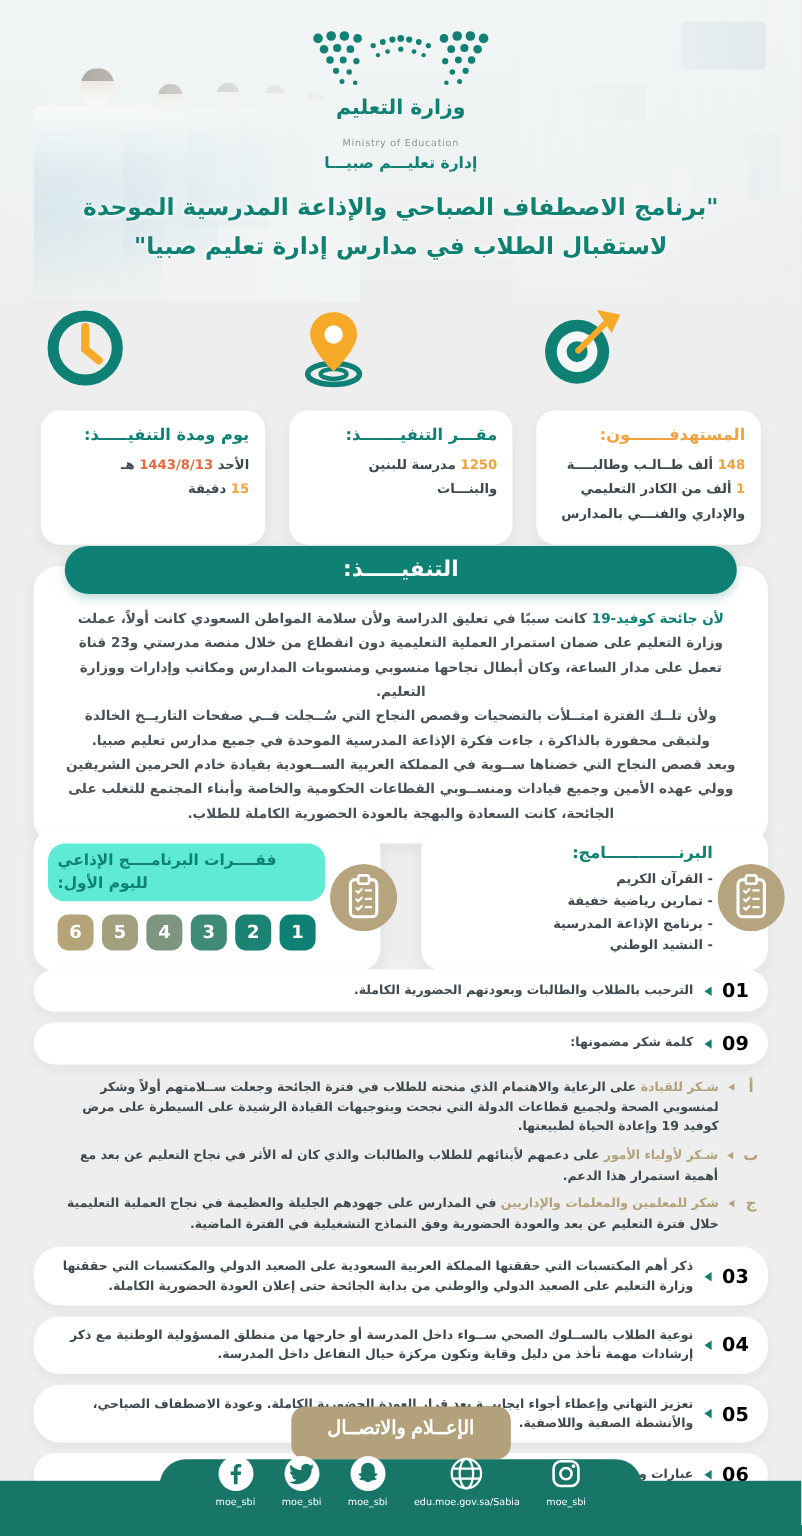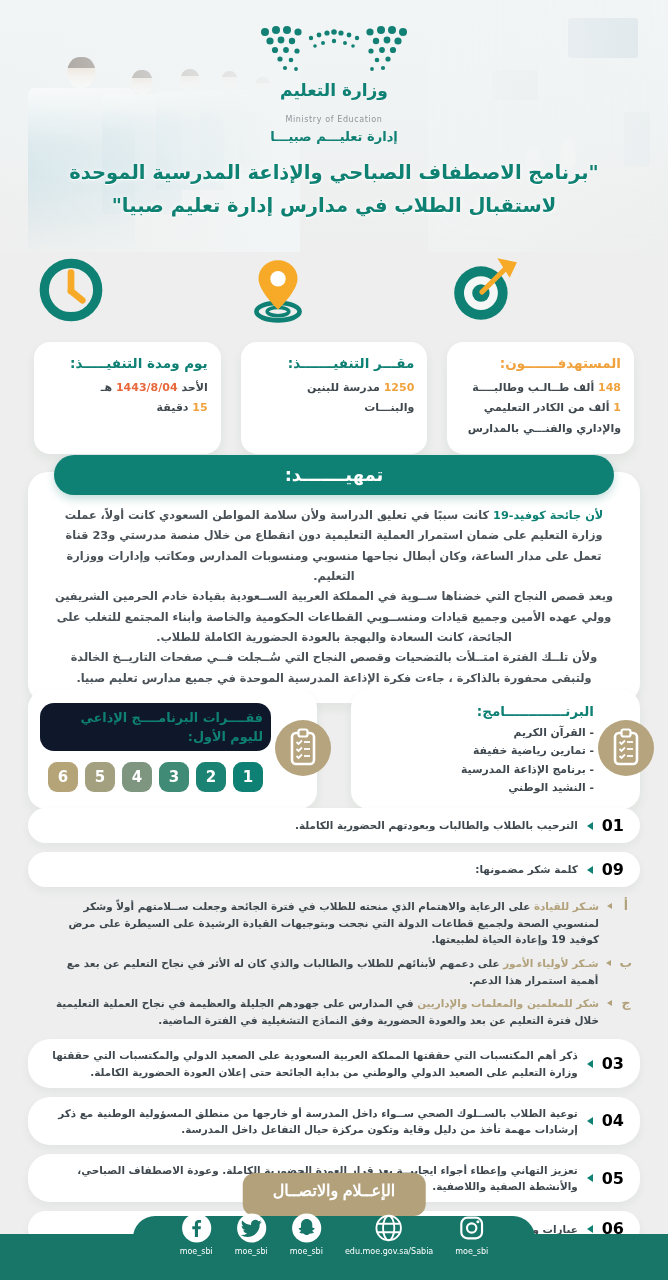--- a/index.html
+++ b/index.html
@@ -69,21 +69,21 @@
   .tamheed p { text-align:center; font-size:11.3px; font-weight:bold; color:#4a5258; line-height:1.8; }
   .hl-teal { color:#0f8174; }
 
   
   .program-row { position:absolute; top:690px; right:28px; left:28px; display:flex; gap:34px; z-index:2; }
   .prog-card { flex:1; position:relative; background:#fff; border-radius:18px; min-height:106px;
           padding:13px 46px 12px 12px; box-shadow:0 5px 12px rgba(40,60,55,.06); }
   .prog-badge { position:absolute; right:-14px; top:50%; transform:translateY(-50%); }
   .prog-title { color:#0f8174; font-weight:bold; font-size:13.5px; margin-bottom:5px; }
   .prog-item { font-size:10.8px; font-weight:bold; color:#3f484e; line-height:1.7; }
-  .seg-title-box { background:#0f172a; border-radius:14px; padding:5px 8px; text-align:right;
+  .seg-title-box { background:#5eead4; border-radius:14px; padding:5px 8px; text-align:left;
           color:#0f8174; font-weight:bold; font-size:12.8px; line-height:1.5; }
   .seg-nums { display:flex; gap:7px; justify-content:center; margin-top:11px; }
   .seg-badge { width:30px; height:30px; border-radius:9px; color:#fff; font-weight:bold; font-size:15px;
           display:flex; align-items:center; justify-content:center; }
   .b1{background:#0f8174}.b2{background:#1b8374}.b3{background:#3f8b75}
   .b4{background:#7e9680}.b5{background:#a2a07e}.b6{background:#b5a478}
 
   
   .agenda { position:absolute; top:808px; right:28px; left:28px; display:flex; flex-direction:column; gap:9px; z-index:2; }
   .agenda-row { background:#fff; border-radius:22px; padding:8px 16px; display:flex; align-items:center;
@@ -226,31 +226,31 @@
     <div class="info-col">
       <div class="info-icon">
         <svg width="74" height="74" viewBox="0 0 72 72">
           <circle cx="36" cy="36" r="26" fill="none" stroke="#0f8174" stroke-width="9"></circle>
           <line x1="36" y1="37" x2="36" y2="19" stroke="#f7a928" stroke-width="6.5" stroke-linecap="round"></line>
           <line x1="36" y1="37" x2="47" y2="46" stroke="#f7a928" stroke-width="6.5" stroke-linecap="round"></line>
         </svg>
       </div>
       <div class="info-card">
         <div class="info-card-title">يوم ومدة التنفيـــــذ:</div>
-        <div class="info-line"><span>الأحد </span><span class="val-date">1443/8/04</span><span> هـ</span></div>
+        <div class="info-line"><span>الأحد </span><span class="val-date">1443/8/13</span><span> هـ</span></div>
         <div class="info-line"><span class="val-orange">15</span><span> دقيقة</span></div>
       </div>
     </div>
   </div>
 
   <div class="tamheed">
-    <div class="tamheed-pill">تمهيـــــــد:</div>
+    <div class="tamheed-pill">التنفيـــــذ:</div>
     <p><span class="hl-teal">لأن جائحة كوفيد-19</span><span> كانت سببًا في تعليق الدراسة ولأن سلامة المواطن السعودي كانت أولاً، عملت وزارة التعليم على ضمان استمرار العملية التعليمية دون انقطاع من خلال منصة مدرستي و23 قناة تعمل على مدار الساعة، وكان أبطال نجاحها منسوبي ومنسوبات المدارس ومكاتب وإدارات ووزارة التعليم.</span></p>
+    <p>ولأن تلــك الفترة امتــلأت بالتضحيات وقصص النجاح التي سُــجلت فــي صفحات التاريــخ الخالدة ولتبقى محفورة بالذاكرة ، جاءت فكرة الإذاعة المدرسية الموحدة في جميع مدارس تعليم صبيا.</p>
     <p>وبعد قصص النجاح التي خضناها ســوية في المملكة العربية الســعودية بقيادة خادم الحرمين الشريفين وولي عهده الأمين وجميع قيادات ومنســوبي القطاعات الحكومية والخاصة وأبناء المجتمع للتغلب على الجائحة، كانت السعادة والبهجة بالعودة الحضورية الكاملة للطلاب.</p>
-    <p>ولأن تلــك الفترة امتــلأت بالتضحيات وقصص النجاح التي سُــجلت فــي صفحات التاريــخ الخالدة ولتبقى محفورة بالذاكرة ، جاءت فكرة الإذاعة المدرسية الموحدة في جميع مدارس تعليم صبيا.</p>
   </div>
 
   <div class="program-row">
 
     <div class="prog-card">
       <span class="prog-badge">
         <svg width="56" height="56" viewBox="0 0 56 56">
           <circle cx="28" cy="28" r="28" fill="#b5a47e"></circle>
           <rect x="17" y="13" width="22" height="31" rx="4" fill="none" stroke="#fff" stroke-width="2.6"></rect>
           <rect x="23.5" y="9.5" width="9" height="7" rx="2" fill="#b5a47e" stroke="#fff" stroke-width="2.2"></rect>

